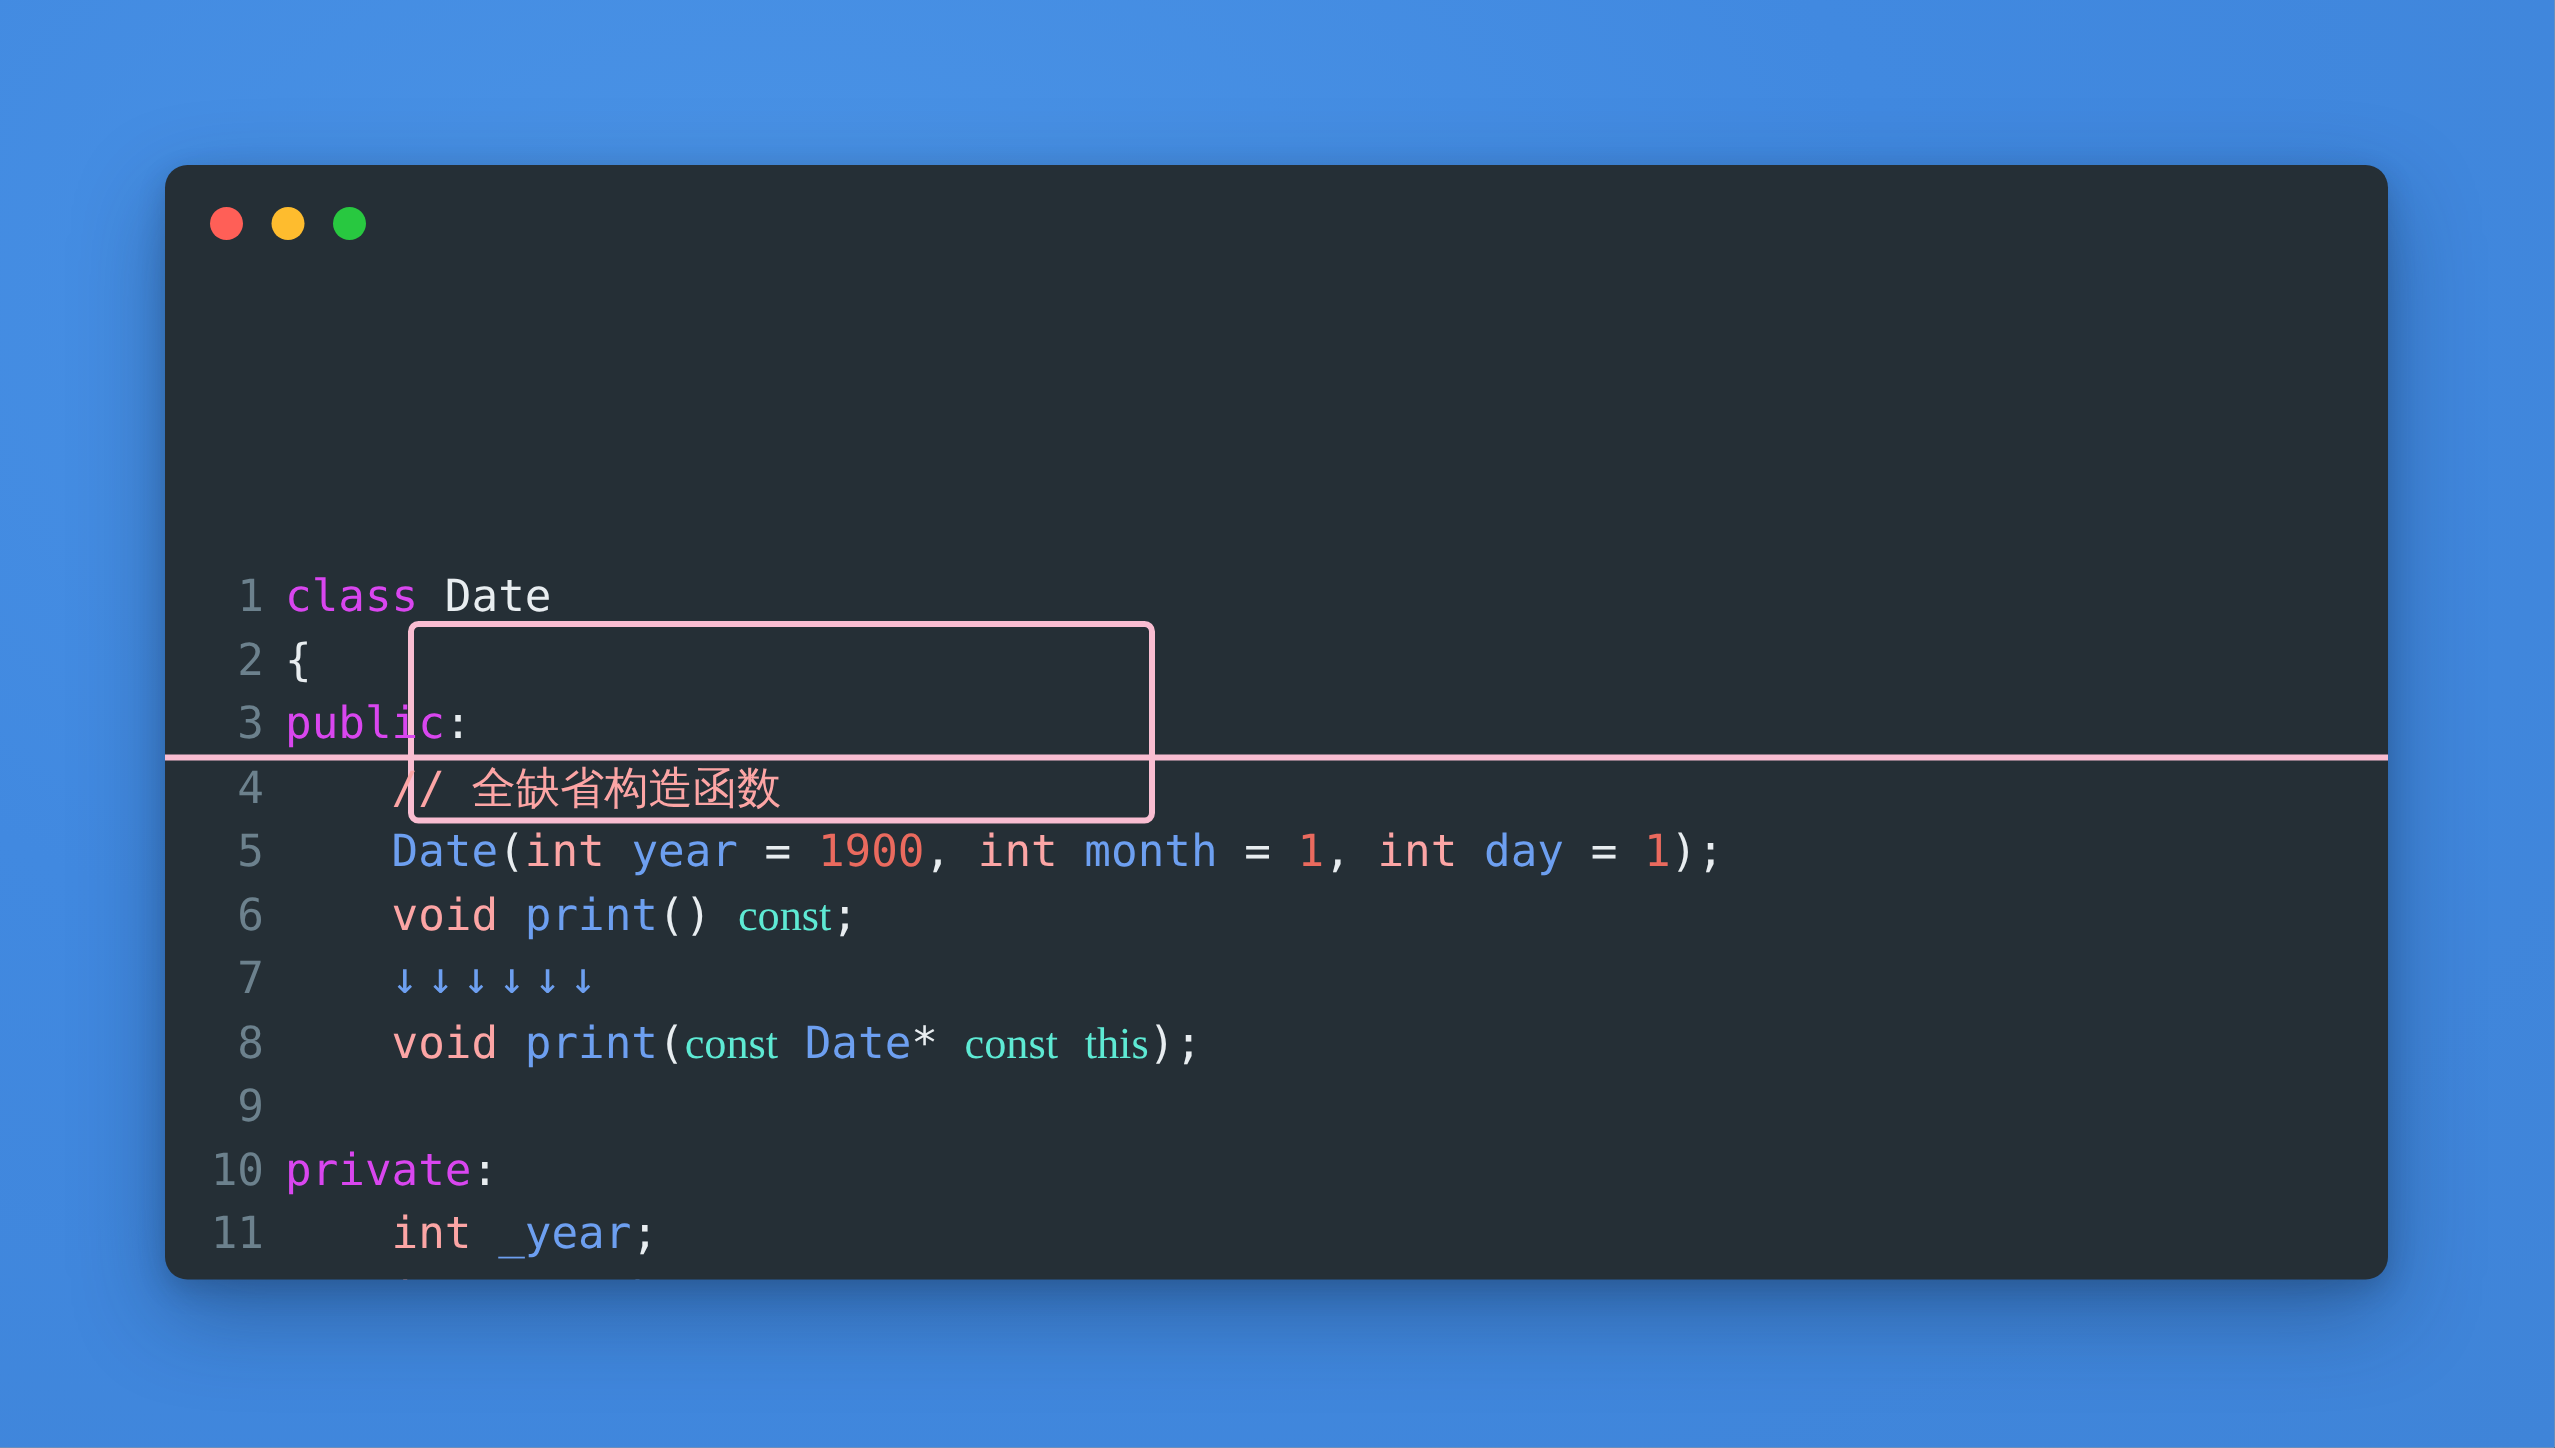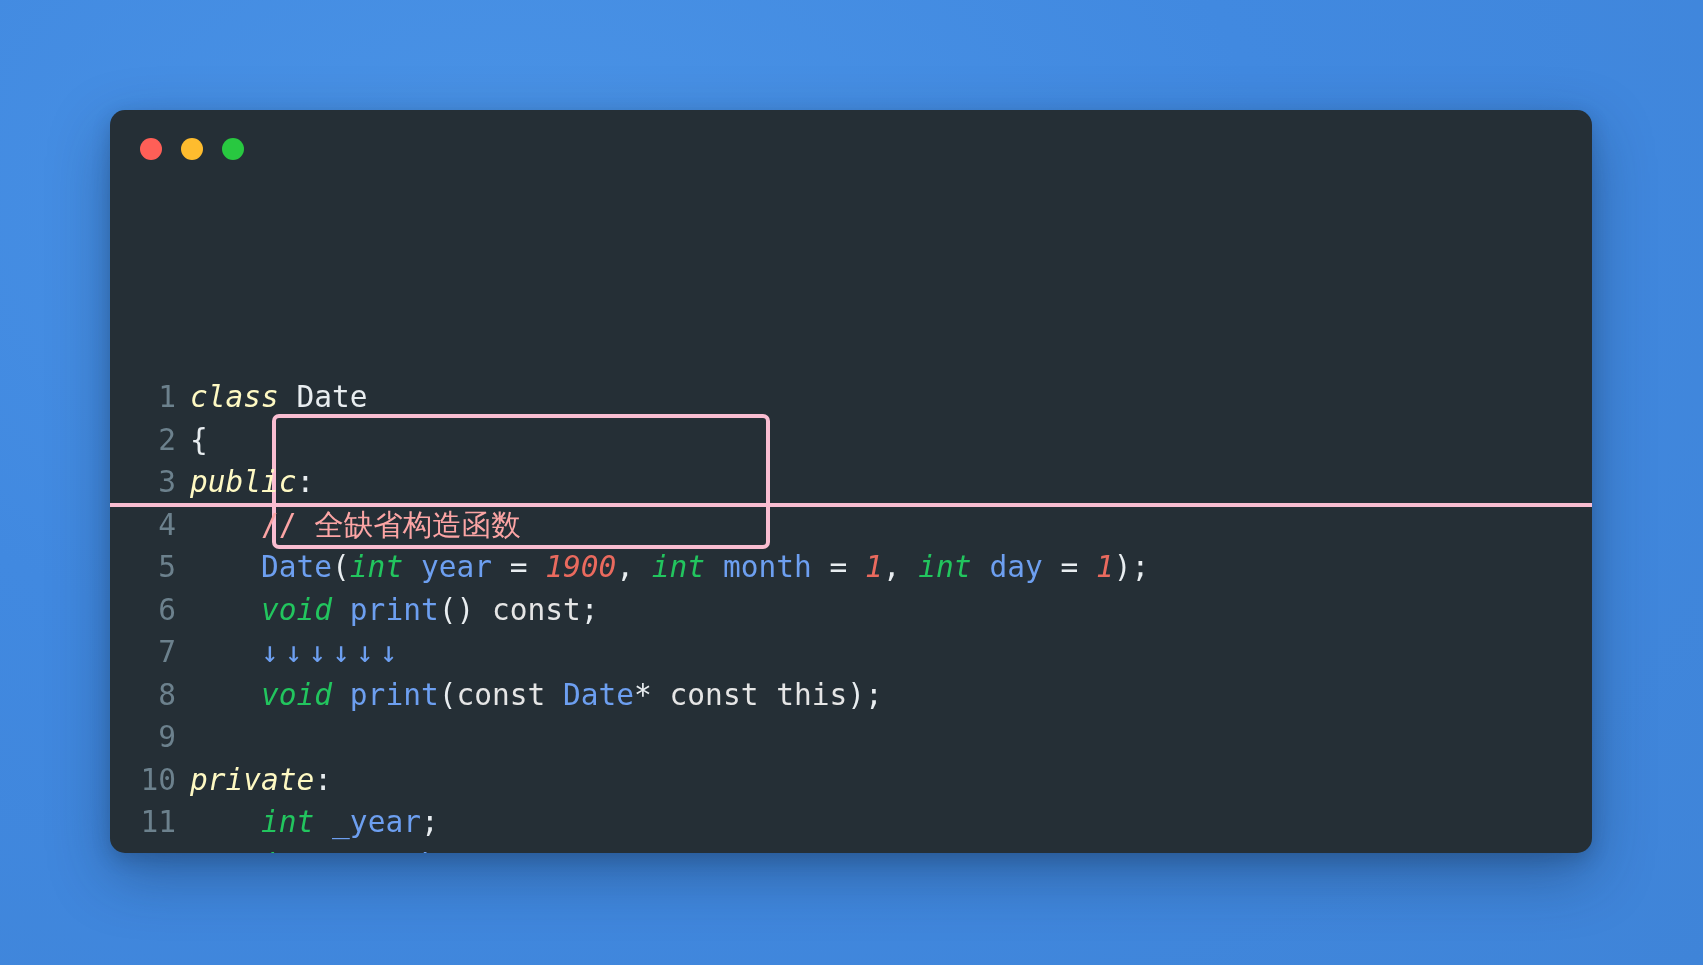--- a/index.html
+++ b/index.html
@@ -74,25 +74,25 @@
     -webkit-user-select: none;
     user-select: none;
   }
   .linetext {
     color: #e8edf0;
     position: relative;
     z-index: 2;
   }
 
   
-  .t-kw       { color: #fef9c3; font-style: italic; }  
-  .t-type     { color: #22c55e; font-style: italic; }  
+  .t-kw       { color: #d946ef; }  
+  .t-type     { color: #fca5a5; }  
   .t-ident    { color: #6d9ff0; }  
-  .t-num      { color: #ea6a5e; font-style: italic; }  
-  .t-const    { color: #e5e5e5; }  
+  .t-num      { color: #ea6a5e; }  
+  .t-const    { color: #5eead4; font-family: Liberation Serif, serif; }  
   .t-punct    { color: #e8edf0; }
   .t-comment  { color: #fca5a5; }
   .t-plain    { color: #e8edf0; }
   .t-arrow    { color: #6d9ff0; letter-spacing: 6px; }
 
   
   #highlight-box {
     position: absolute;
     left: 162px;
     top: 0px;

